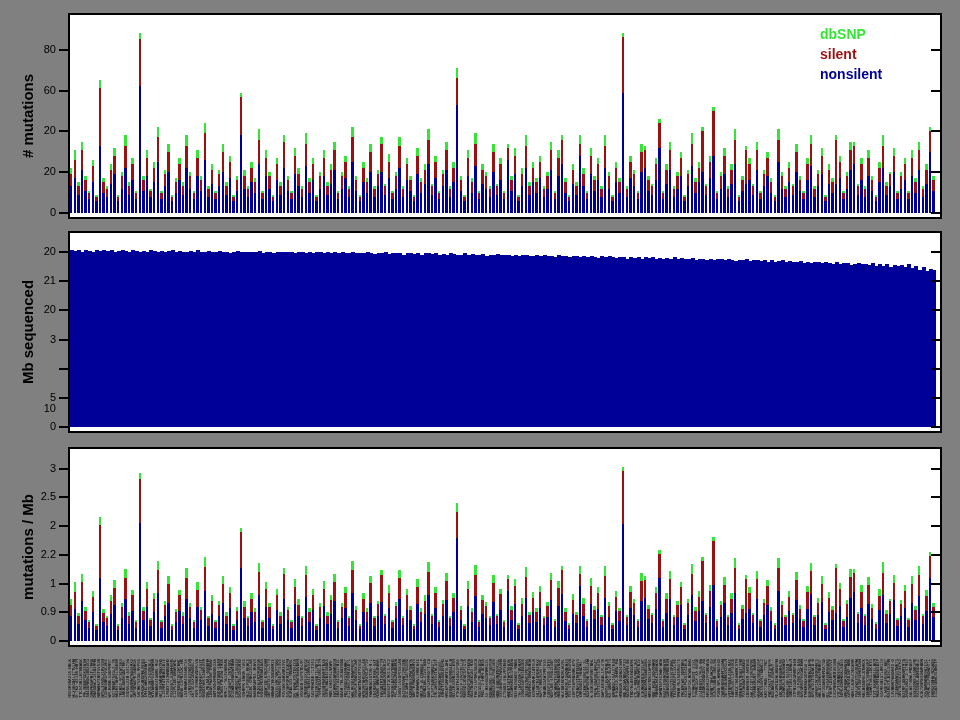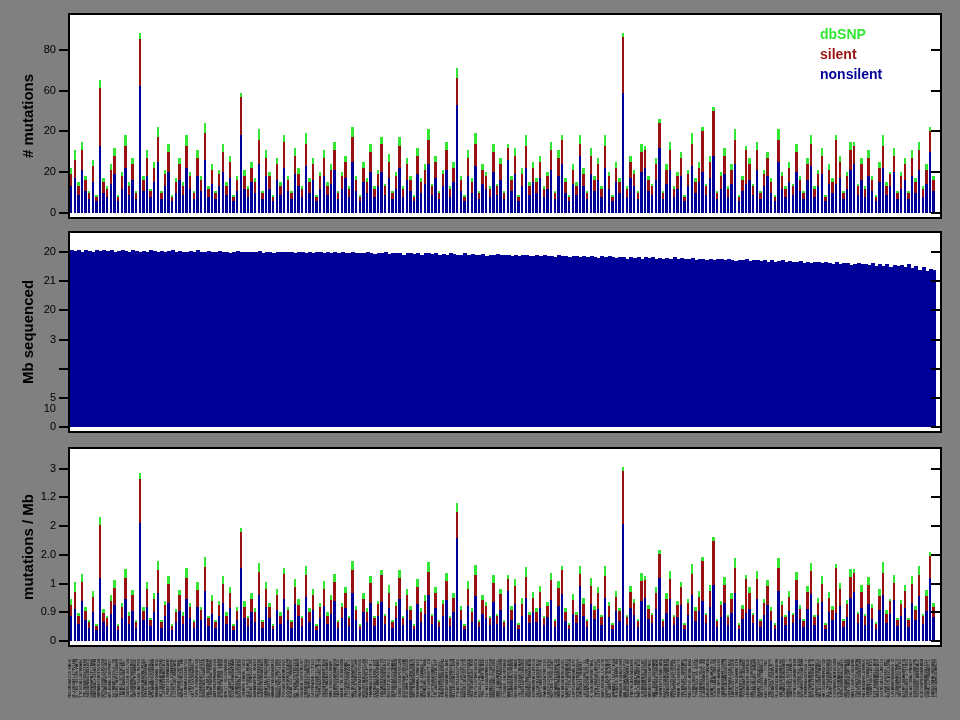--- a/index.html
+++ b/index.html
@@ -2010,23 +2010,23 @@
     <div class="tick" style="left: 931px; top: 640px; width: 9px;"></div>
     <div class="ytick-label" style="left: 16px; top: 634px;">0</div>
     <div class="tick" style="left: 59px; top: 611.257px; width: 9px;"></div>
     <div class="tick" style="left: 931px; top: 611.257px; width: 9px;"></div>
     <div class="ytick-label" style="left: 16px; top: 605.257px;">0.9</div>
     <div class="tick" style="left: 59px; top: 582.515px; width: 9px;"></div>
     <div class="tick" style="left: 931px; top: 582.515px; width: 9px;"></div>
     <div class="ytick-label" style="left: 16px; top: 576.515px;">1</div>
     <div class="tick" style="left: 59px; top: 553.772px; width: 9px;"></div>
     <div class="tick" style="left: 931px; top: 553.772px; width: 9px;"></div>
-    <div class="ytick-label" style="left: 16px; top: 547.772px;">2.0</div>
+    <div class="ytick-label" style="left: 16px; top: 547.772px;">2.2</div>
     <div class="tick" style="left: 59px; top: 525.03px; width: 9px;"></div>
     <div class="tick" style="left: 931px; top: 525.03px; width: 9px;"></div>
     <div class="ytick-label" style="left: 16px; top: 519.03px;">2</div>
     <div class="tick" style="left: 59px; top: 496.287px; width: 9px;"></div>
     <div class="tick" style="left: 931px; top: 496.287px; width: 9px;"></div>
-    <div class="ytick-label" style="left: 16px; top: 490.287px;">1.2</div>
+    <div class="ytick-label" style="left: 16px; top: 490.287px;">2.5</div>
     <div class="tick" style="left: 59px; top: 467.545px; width: 9px;"></div>
     <div class="tick" style="left: 931px; top: 467.545px; width: 9px;"></div>
     <div class="ytick-label" style="left: 16px; top: 461.545px;">3</div>
   </div>
 
 </body></html>

